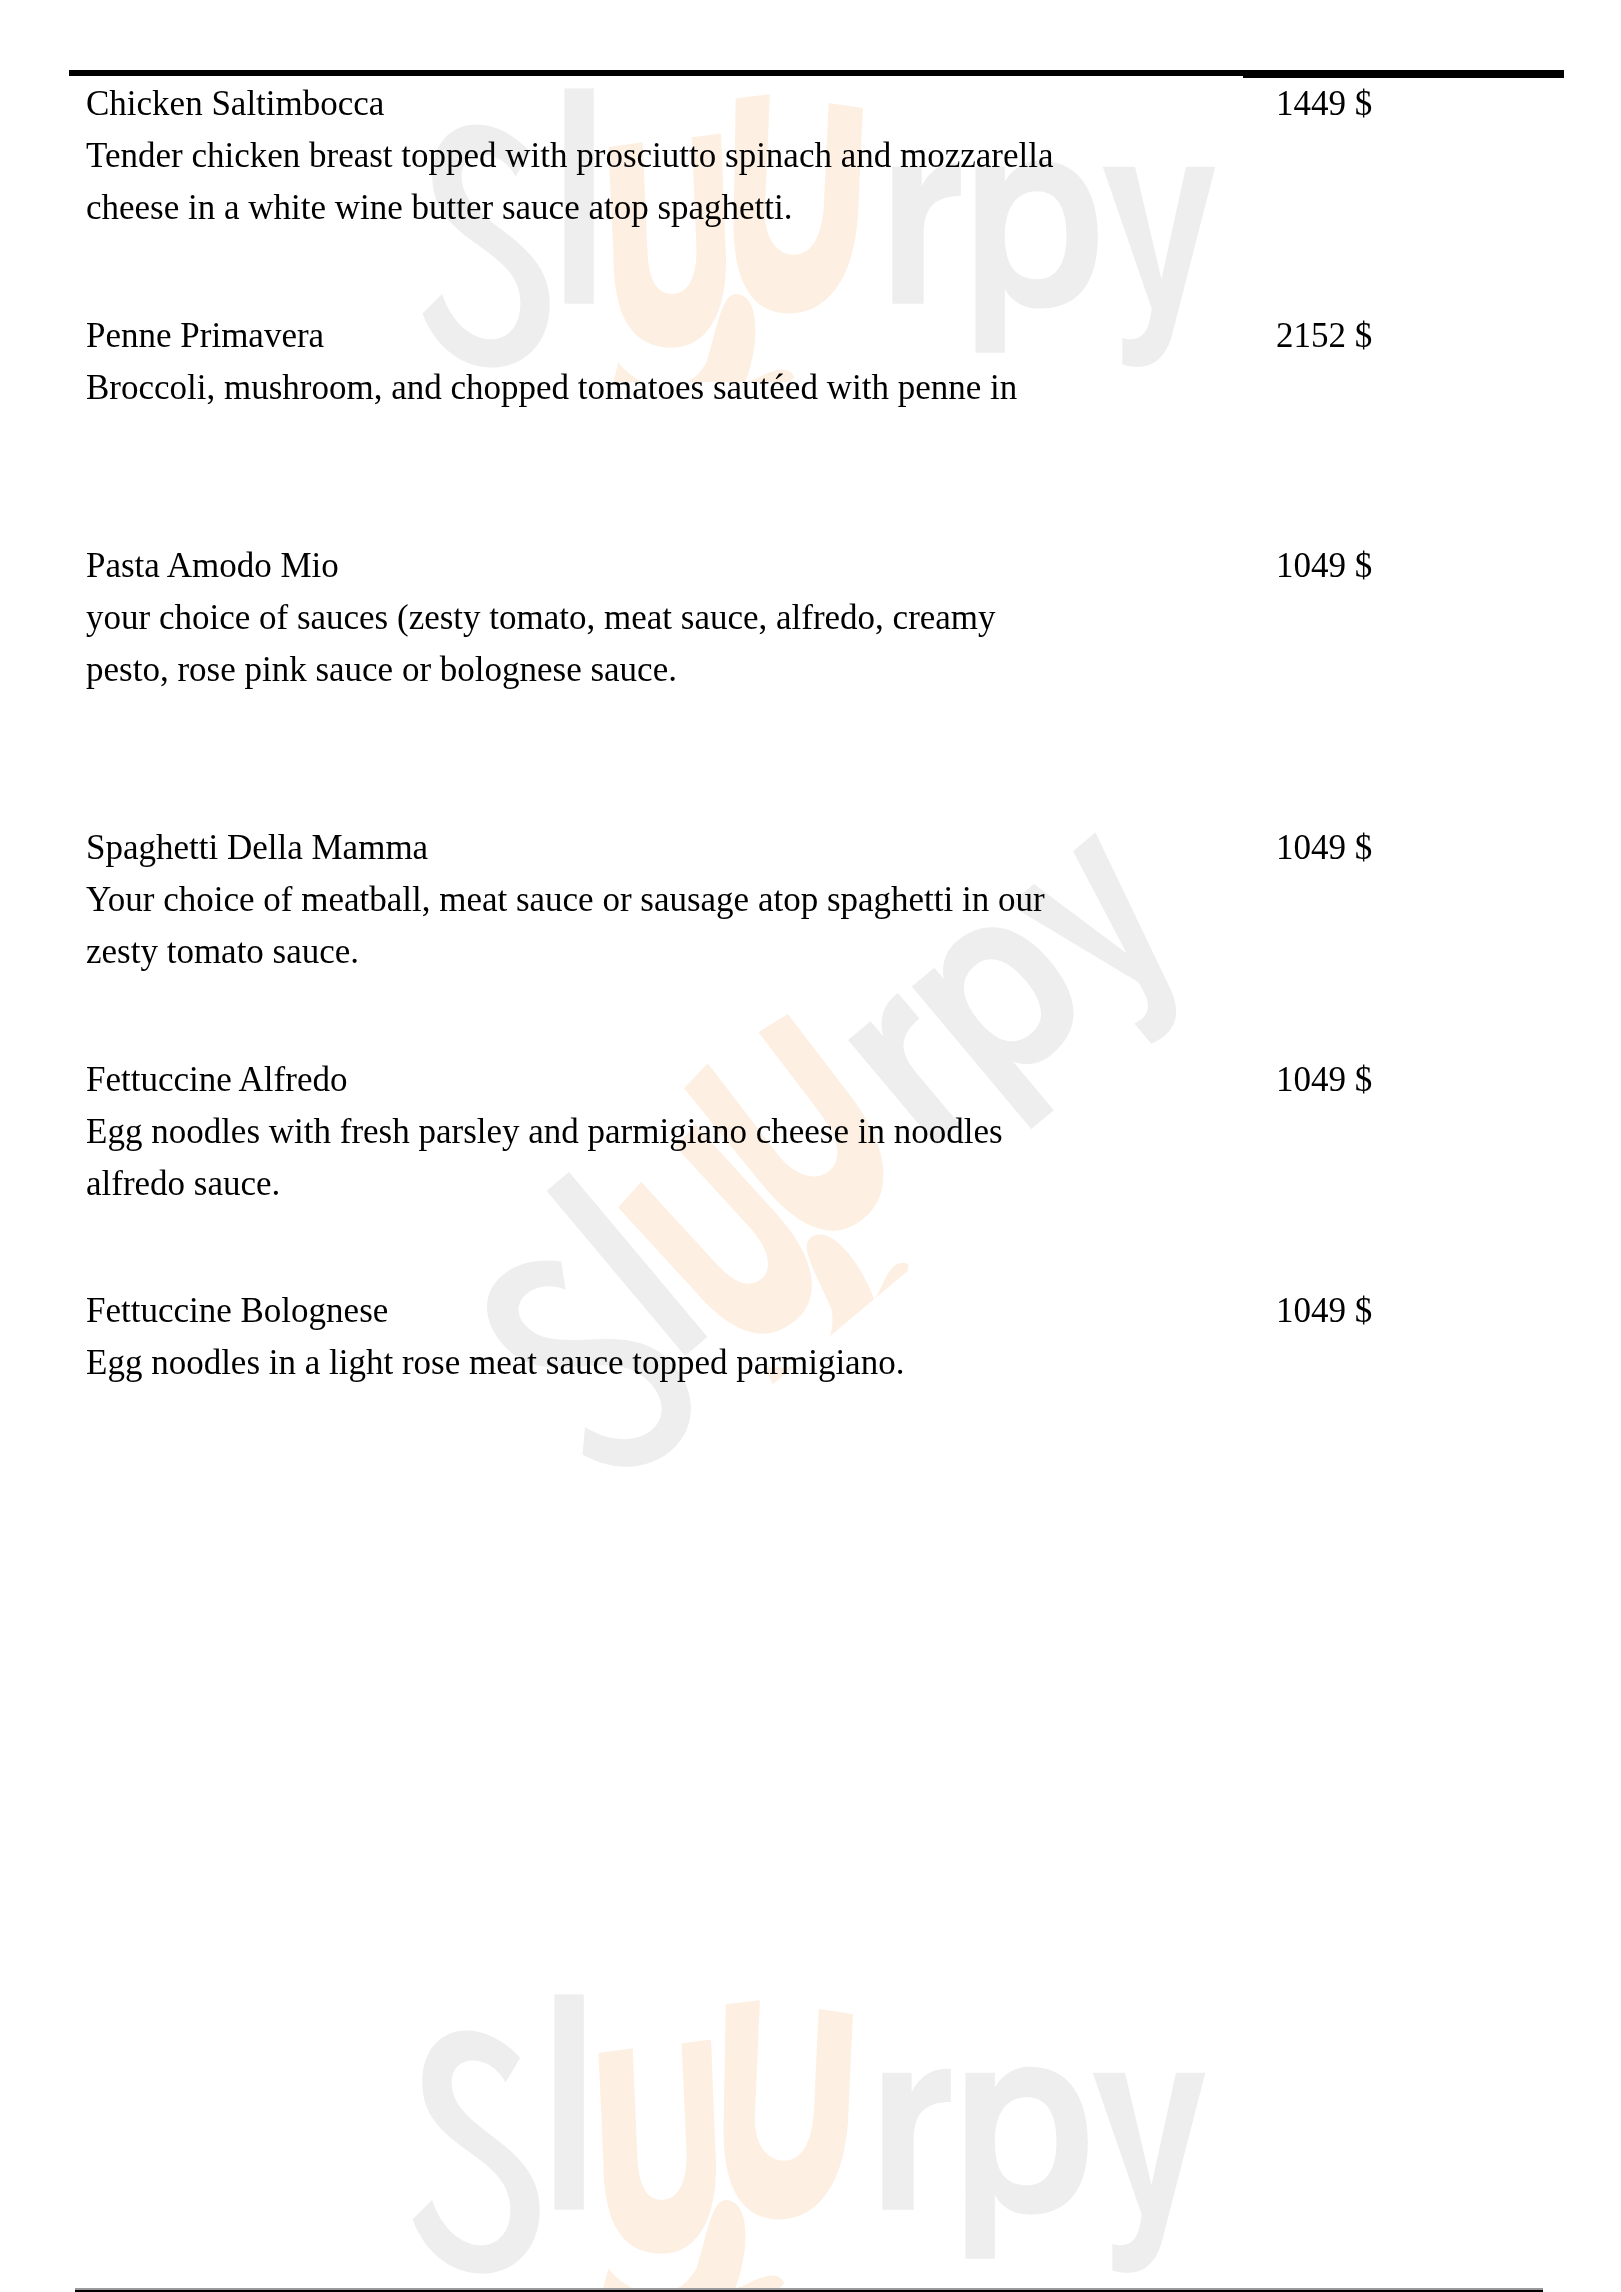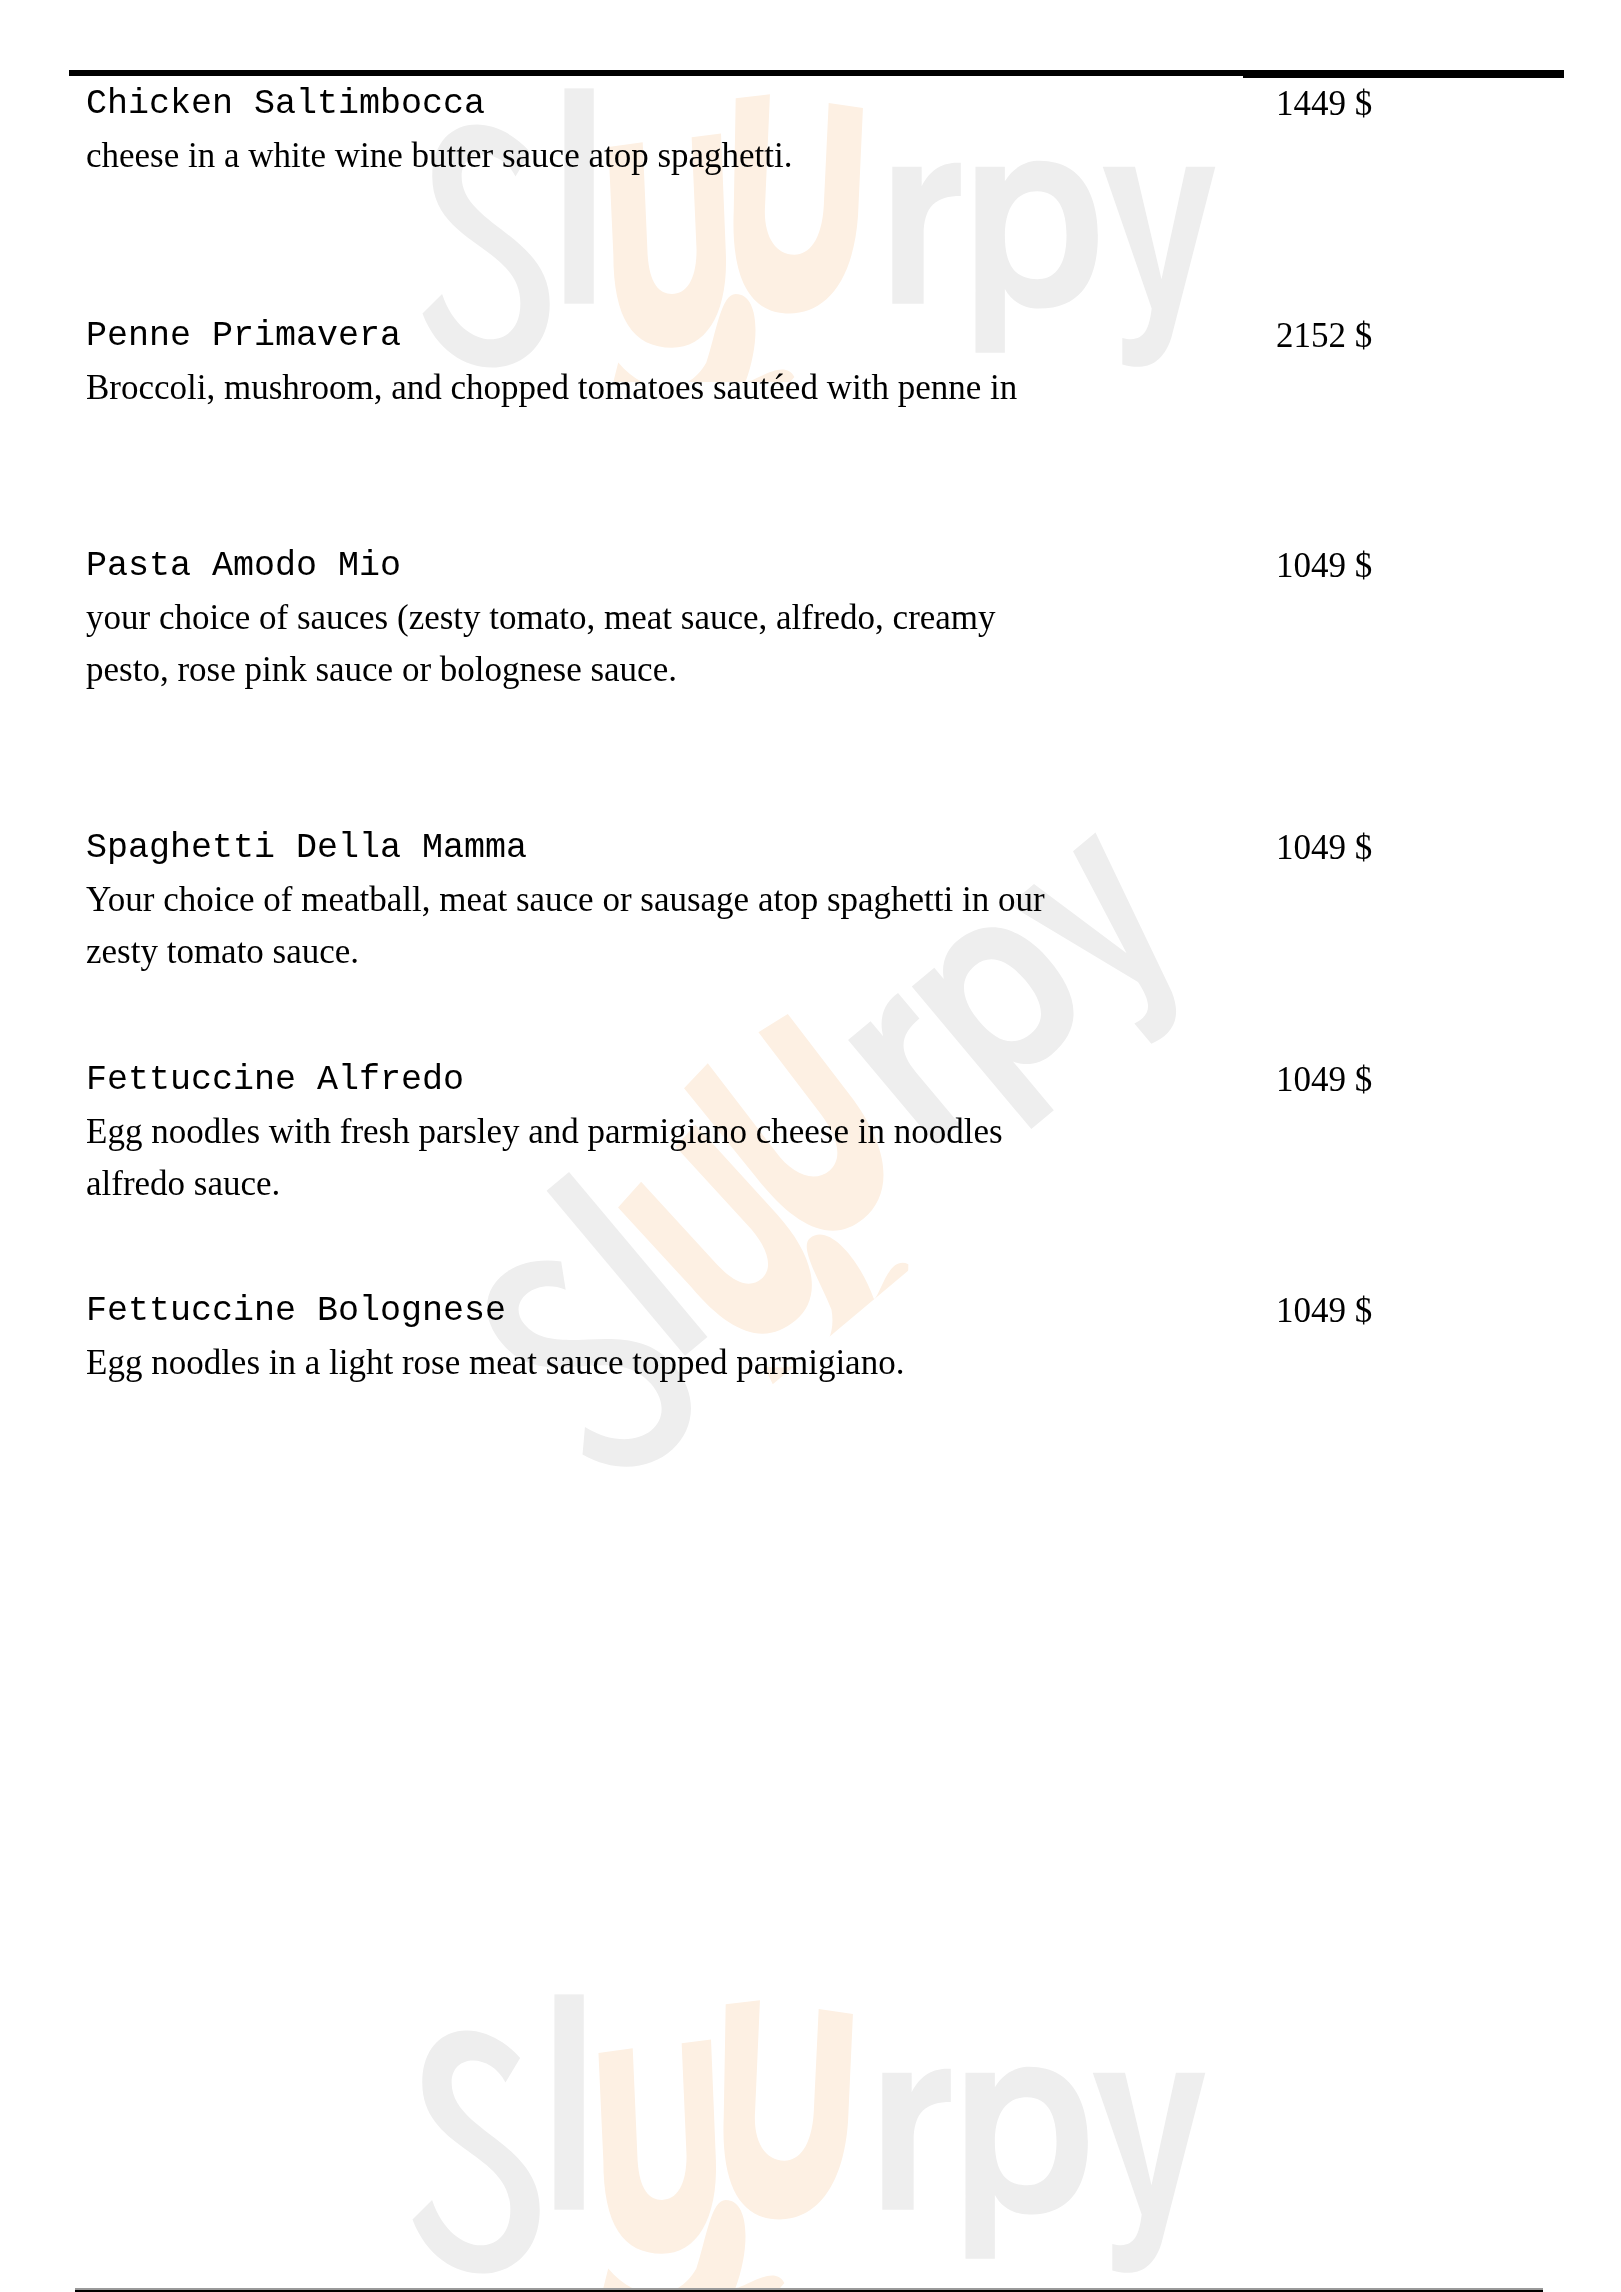--- a/index.html
+++ b/index.html
@@ -6,21 +6,21 @@
   body { width:1621px; height:2293px; position:relative; overflow:hidden;
          font-family:"Liberation Serif", "DejaVu Serif", serif; color:#000; }
   .watermark { position:absolute; pointer-events:none; z-index:0; }
   .watermark svg { display:block; }
   .top-rule { position:absolute; left:69px; top:70px; width:1174px; height:5.9px; background:#000; z-index:2; }
   .top-rule-right { position:absolute; left:1243px; top:70px; width:321px; height:7.8px; background:#000; z-index:2; }
   .bottom-rule { position:absolute; left:75px; top:2290px; width:1468px; height:2px; background:#000; z-index:2; }
   .bottom-rule-shadow { position:absolute; left:75px; top:2288px; width:1468px; height:2px; background:#9a9a9a; z-index:2; }
   .menu { position:absolute; left:0; top:0; width:1621px; z-index:3; }
   .item { position:absolute; left:86px; width:1451px; }
-  .name { position:absolute; left:0; top:0; font-size:35px; line-height:52px; white-space:nowrap;font-family:Liberation Mono, monospace; }
+  .name { position:absolute; left:0; top:0; font-size:35px; line-height:52px; white-space:nowrap; }
   .price { position:absolute; left:1190px; top:0; font-size:35px; line-height:52px; white-space:nowrap; }
   .desc { position:absolute; left:0; top:52px; width:1157px; font-size:35px; line-height:52px; }
   .desc-line { display:block; white-space:nowrap; }
 </style>
 </head>
 <body>
 
 <div class="watermark" style="left:412px; top:59px;">
   <svg width="804" height="323" viewBox="0 0 820 330">
     <g fill="#eeeeee">
@@ -76,20 +76,21 @@
 <div class="top-rule-right"></div>
 <div class="bottom-rule-shadow"></div>
 <div class="bottom-rule"></div>
 
 <div class="menu">
 
   <div class="item" style="top:78px;">
     <div class="name">Chicken Saltimbocca</div>
     <div class="price">1449 $</div>
     <div class="desc">
+      <span class="desc-line">Tender chicken breast topped with prosciutto spinach and mozzarella</span>
       <span class="desc-line">cheese in a white wine butter sauce atop spaghetti.</span>
     </div>
   </div>
 
   <div class="item" style="top:310px;">
     <div class="name">Penne Primavera</div>
     <div class="price">2152 $</div>
     <div class="desc">
       <span class="desc-line">Broccoli, mushroom, and chopped tomatoes sautéed with penne in</span>
     </div>

